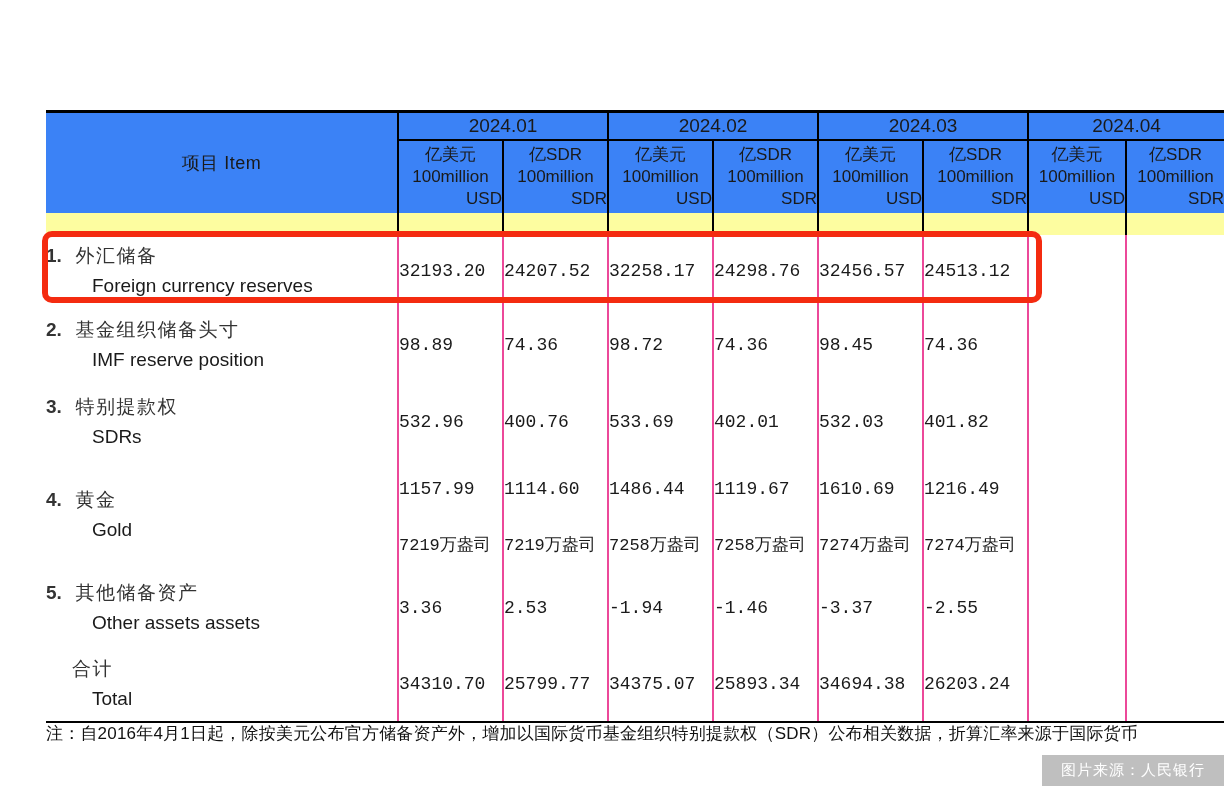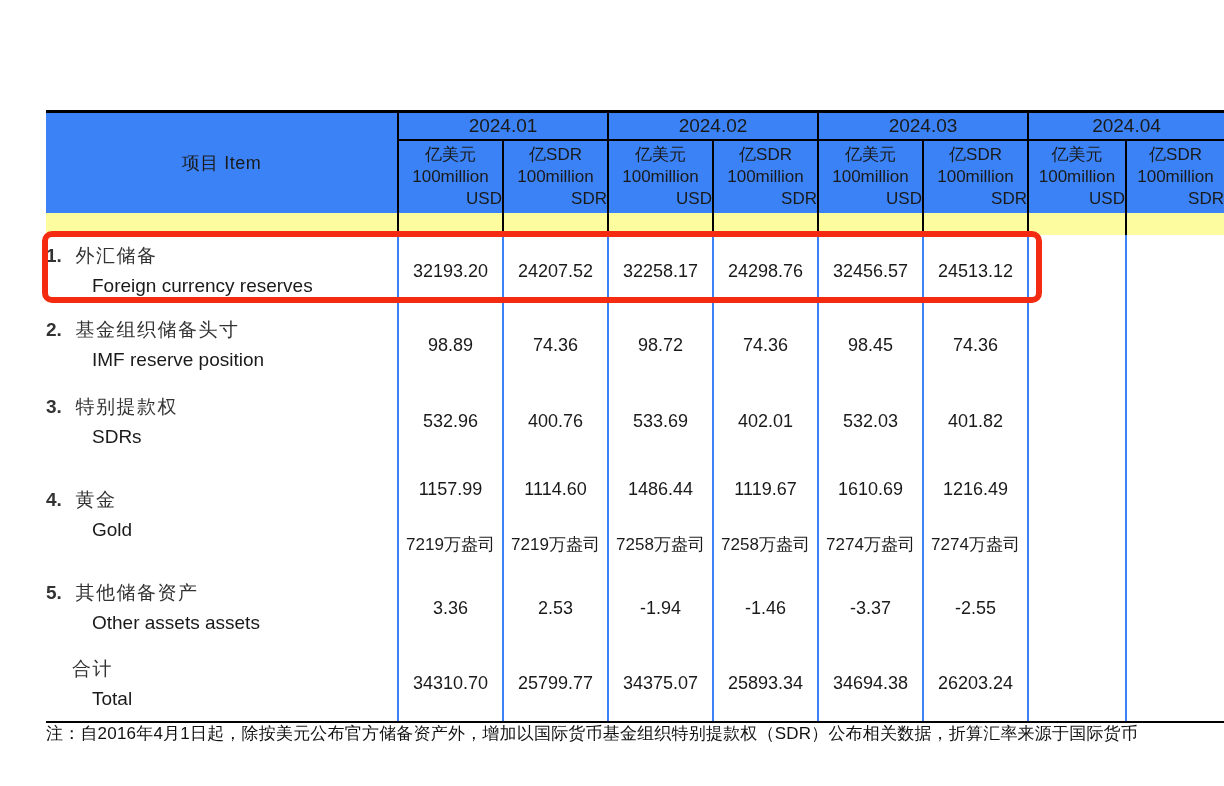--- a/index.html
+++ b/index.html
@@ -78,25 +78,26 @@
     font-size: 19px;
     text-align: left;
     padding-left: 16px;
     line-height: 30px;
   }
   .item-cell .cn { display: block; color: #333; letter-spacing: 1.5px; }
   .item-cell .cn b { font-weight: bold; letter-spacing: 0; }
   .item-cell .en { display: block; padding-left: 46px; }
 
   .num-cell {
-    text-align: center;
+    text-align: left;
     font-size: 18px;
     padding-right: 12px;
-    border-left: 2px solid #3b82f6;
+    border-left: 2px solid #ec4899;
     white-space: nowrap;
+    font-family: Liberation Mono, monospace;
   }
   .num-cell.oz { font-size: 17px; }
 
   
   .top-rule td { border-top: 3px solid #000; }
   .bottom-rule td { border-bottom: 2px solid #000; }
 
   
   #highlight-box {
     position: absolute;
@@ -322,14 +323,15 @@
         <td class="num-cell"></td>
       </tr>
 
     </tbody>
   </table>
 
   <div id="highlight-box"></div>
 
   <div id="footnote">注：自2016年4月1日起，除按美元公布官方储备资产外，增加以国际货币基金组织特别提款权（SDR）公布相关数据，折算汇率来源于国际货币</div>
 
+  <div id="watermark">图片来源：人民银行</div>
 
 </div>
 
 </body></html>

